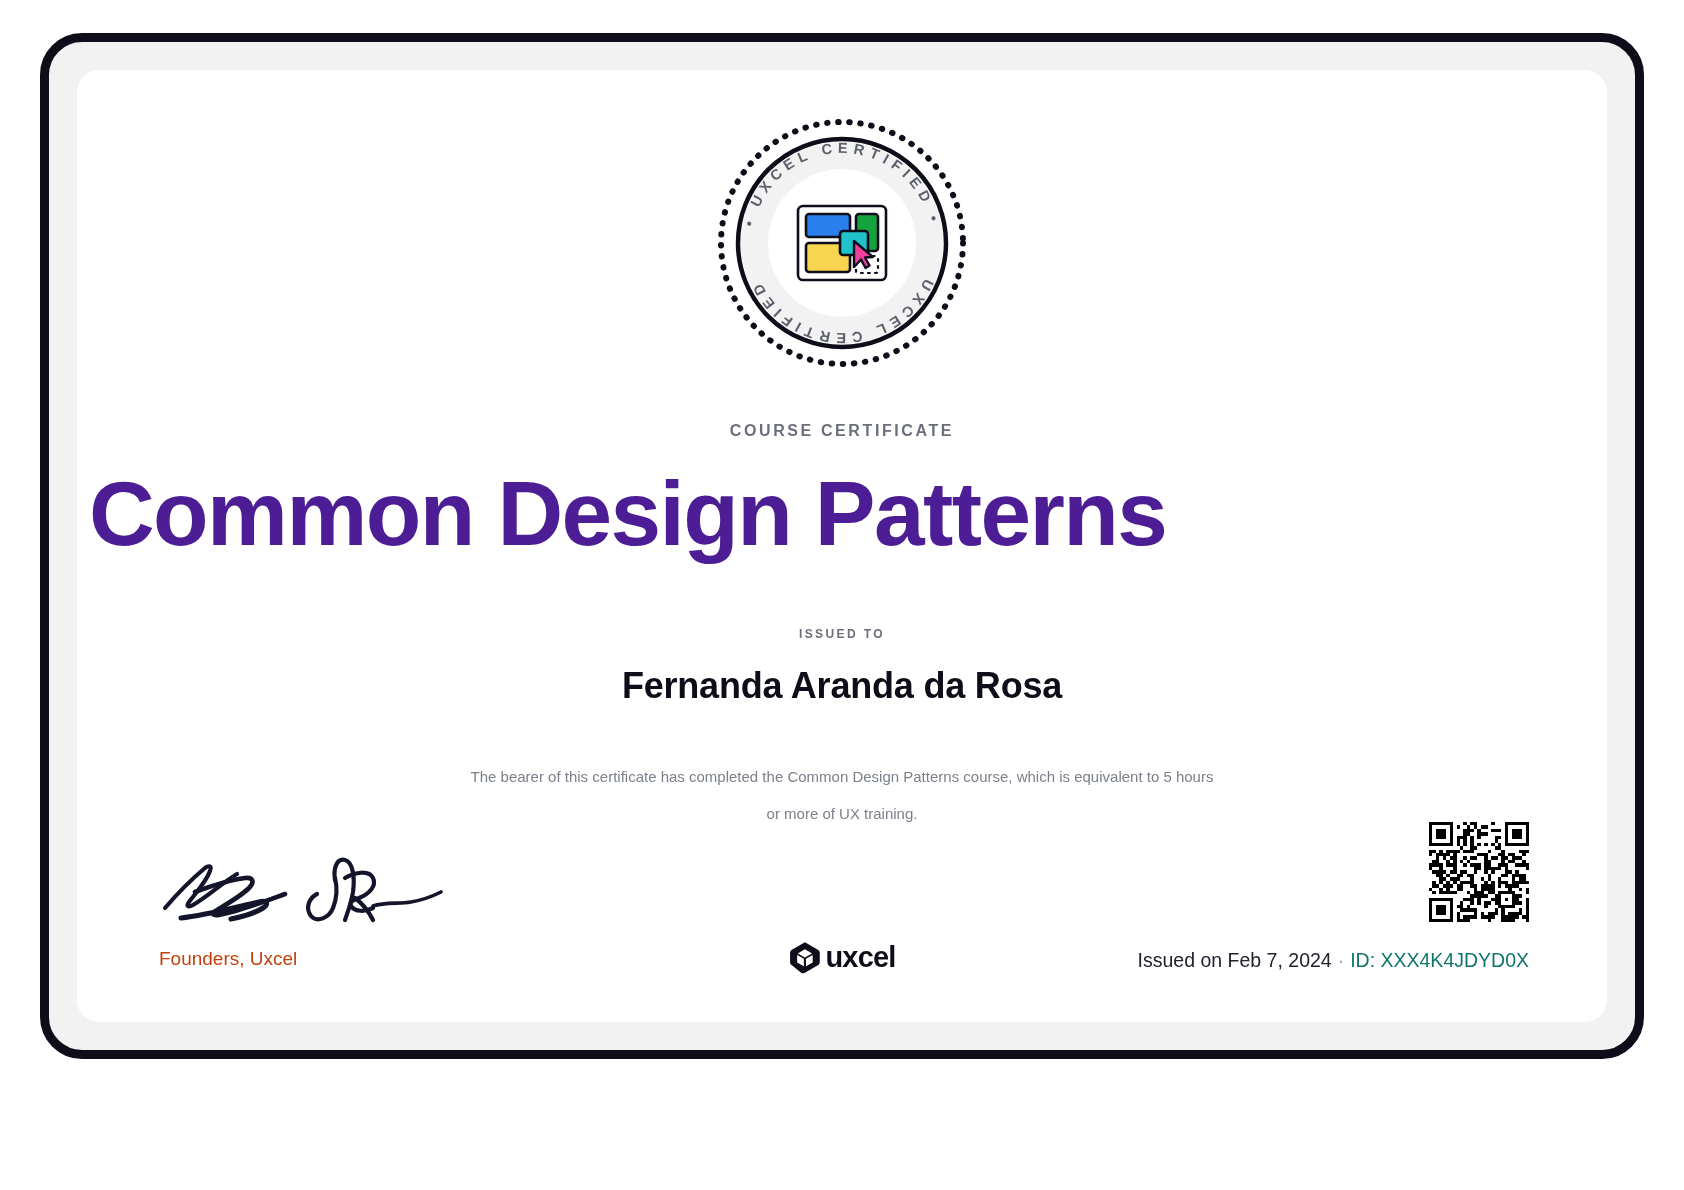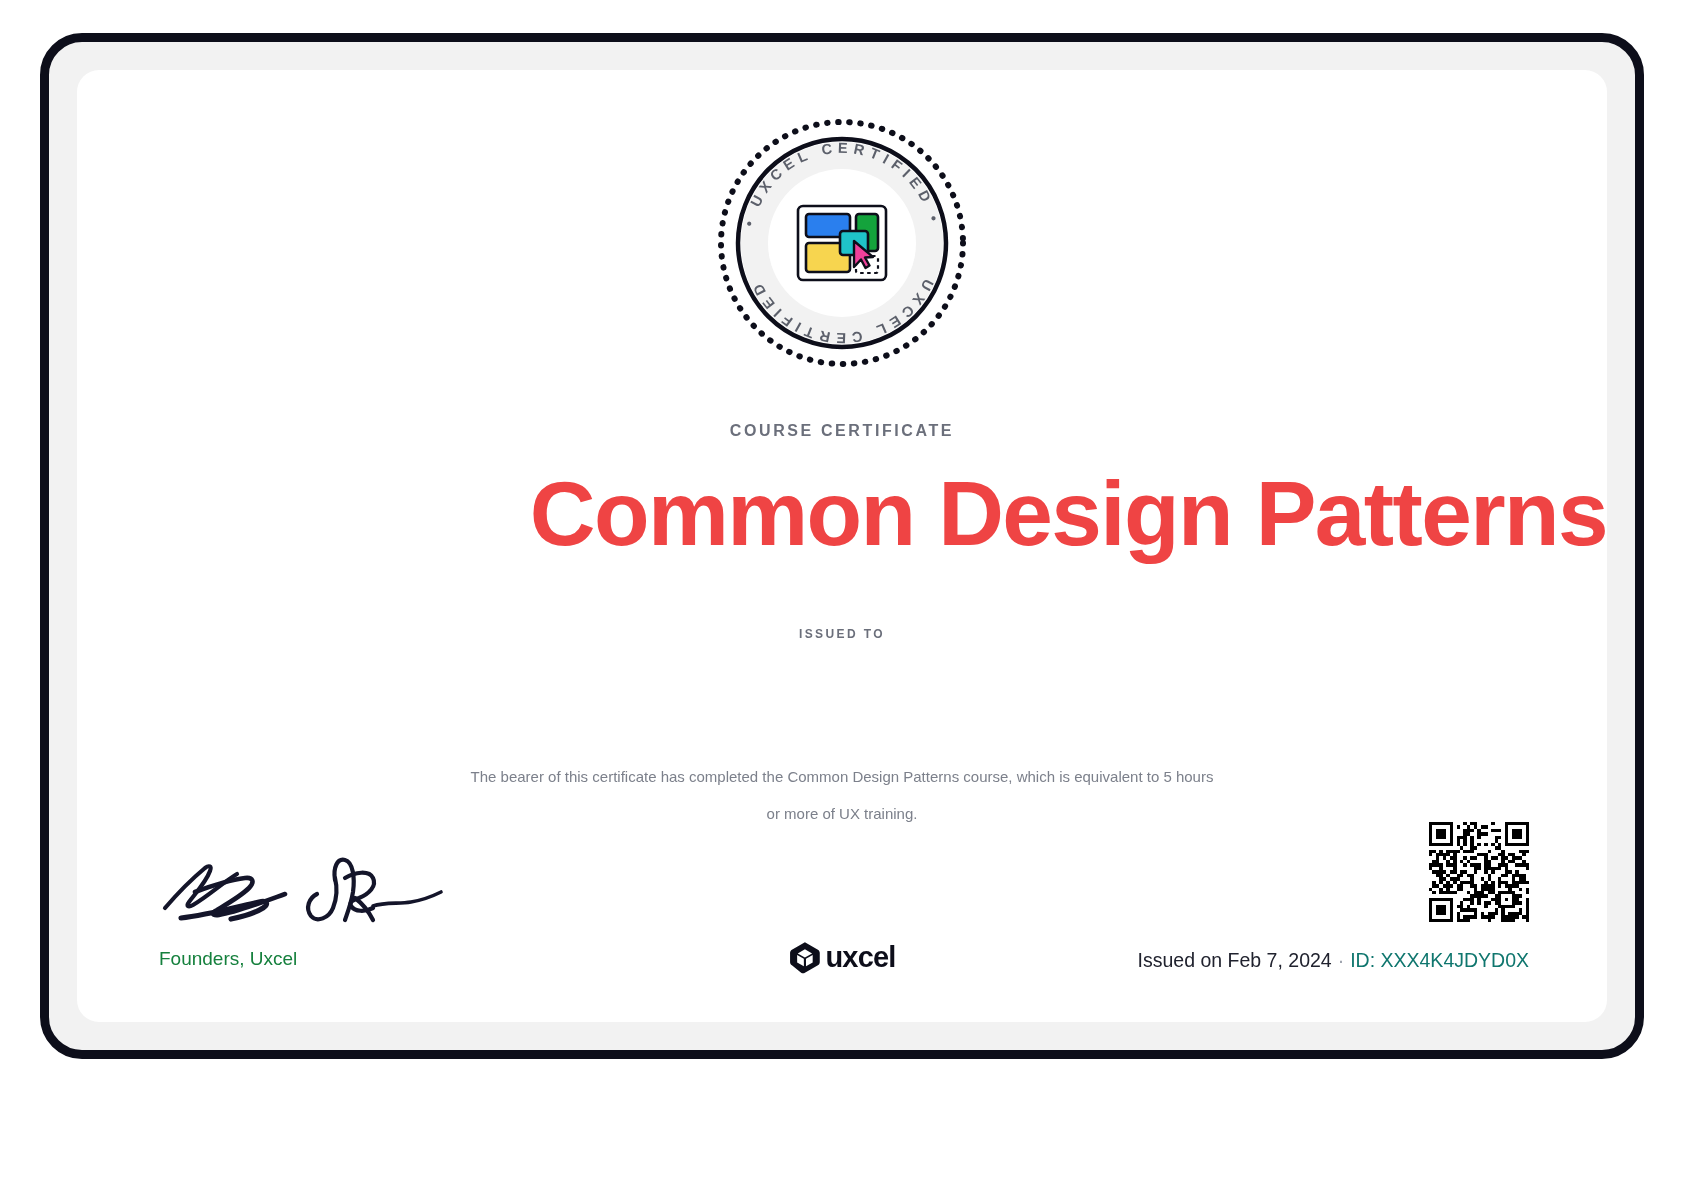--- a/index.html
+++ b/index.html
@@ -58,26 +58,26 @@
     font-size: 16px;
     font-weight: 700;
     letter-spacing: 2.6px;
     color: #6b6f7b;
   }
 
   .course-title {
     position: absolute;
     left: 12px; right: 0;
     top: 398px;
-    text-align: right;
+    text-align: left;
     font-size: 91px;
     line-height: 1.0;
     font-weight: 700;
     letter-spacing: -1.6px;
-    color: #ef4444;
+    color: #4c1d95;
     white-space: nowrap;
   }
 
   .issued-to-label {
     position: absolute;
     left: 0; right: 0;
     top: 557px;
     text-align: center;
     font-size: 12px;
     font-weight: 600;
@@ -116,21 +116,21 @@
     width: 300px;
     height: 92px;
   }
   .signatures svg { display: block; width: 300px; height: 92px; }
 
   .founders-label {
     position: absolute;
     left: 82px;
     bottom: 52px;
     font-size: 19px;
-    color: #15803d;
+    color: #c2410c;
   }
 
   .brand-lockup {
     position: absolute;
     left: 50%;
     transform: translateX(-50%);
     bottom: 48px;
     display: flex;
     align-items: flex-start;
     gap: 4px;
@@ -199,20 +199,21 @@
           <rect x="145" y="144" width="22" height="17" rx="2" fill="none" stroke="#0d0e1a" stroke-width="2.2" stroke-dasharray="3.5 3.5"></rect>
           <rect x="129" y="119" width="28" height="24" rx="3" fill="#1fc3c9" stroke="#0d0e1a" stroke-width="2.6"></rect>
           <path d="M 143 129 L 143 155 L 150 147.5 L 154.5 156 L 158.5 153.5 L 154 145.5 L 162 145 Z" fill="#f0409a" stroke="#0d0e1a" stroke-width="2.4" stroke-linejoin="round"></path>
         </g>
       </svg>
     </div>
 
     <div class="eyebrow">COURSE CERTIFICATE</div>
     <div class="course-title">Common Design Patterns</div>
     <div class="issued-to-label">ISSUED TO</div>
+    <div class="recipient-name">Fernanda Aranda da Rosa</div>
     <div class="description">The bearer of this certificate has completed the Common Design Patterns course, which is equivalent to 5 hours or more of UX training.</div>
 
     <div class="signatures">
       <svg viewBox="0 0 300 92" xmlns="http://www.w3.org/2000/svg">
         <g fill="none" stroke="#14152a" stroke-linecap="round" stroke-linejoin="round">
 
           <path d="M6 76 C18 62, 34 46, 46 36 C50 33, 53 34, 51 39 C47 50, 36 62, 30 70 C27 74, 29 76, 34 73 C48 65, 66 49, 78 42" stroke-width="4.2"></path>
           <path d="M36 60 C52 54, 70 48, 86 46 C94 45, 96 50, 90 56 C82 64, 68 72, 58 78 C52 81, 53 84, 60 83 C78 80, 104 70, 126 62" stroke-width="4.6"></path>
           <path d="M22 86 C44 84, 74 76, 100 70 C108 68, 110 72, 104 76 C96 81, 82 85, 72 87" stroke-width="5.2"></path>
 

